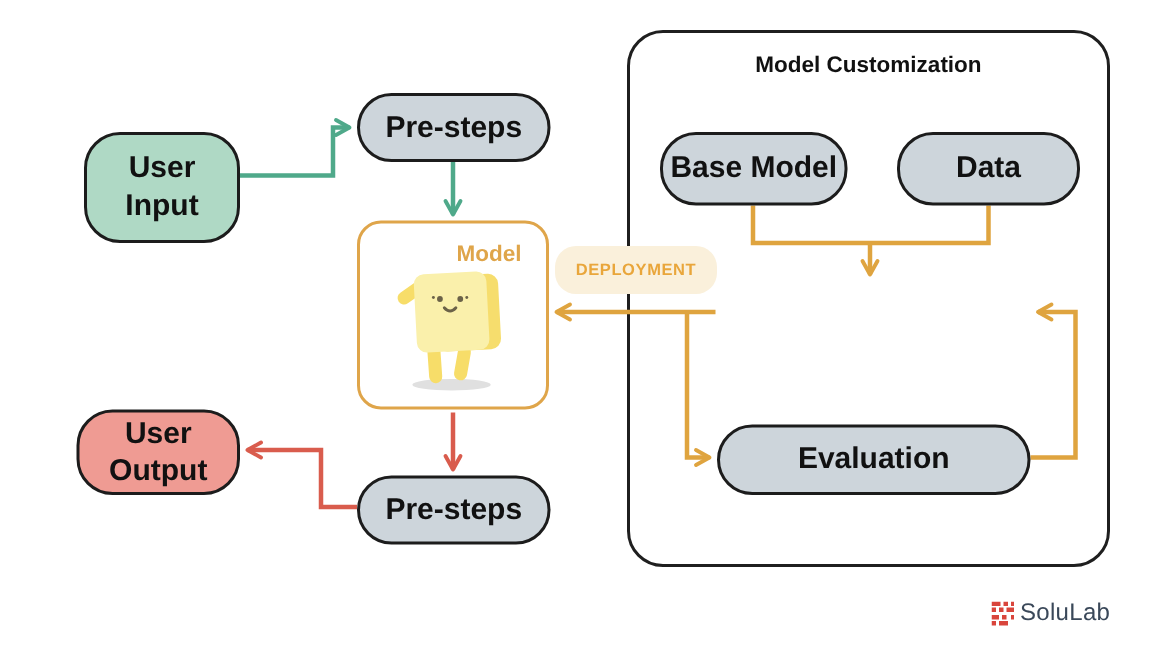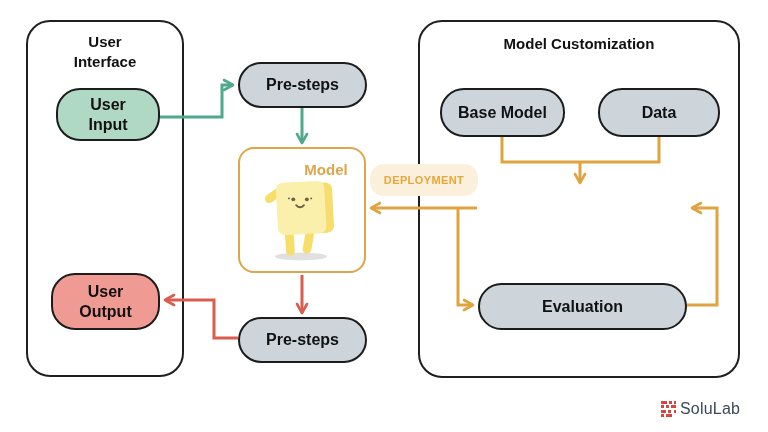--- a/index.html
+++ b/index.html
@@ -49,27 +49,27 @@
   .arrow-red{stroke:var(--arrow-red);}
   .arrow-orange{stroke:var(--arrow-orange);}
   .mk{fill:none;stroke-width:2.6;stroke-linecap:round;stroke-linejoin:round;}
   .mk-green{stroke:var(--arrow-green);}
   .mk-red{stroke:var(--arrow-red);}
   .mk-orange{stroke:var(--arrow-orange);}
   
   .node{
     position:absolute;z-index:3;display:flex;align-items:center;justify-content:center;
     text-align:center;border:2px solid var(--node-border);border-radius:24px;
-    font-size:16px;font-weight:700;color:var(--text-dark);line-height:1.25;
+    font-size:20px;font-weight:700;color:var(--text-dark);line-height:1.25;
     background:var(--node-gray);
   }
   .node .lbl{display:block;}
   .node.green{background:var(--node-green);}
   .node.pink{background:var(--node-pink);}
-  #n-user-input{left:56px;top:88px;width:104px;height:53px;padding:0 18px;}
+  #n-user-input{left:56px;top:88px;width:104px;height:74px;padding:0 18px;}
   #n-model-output{left:51px;top:273px;width:109px;height:57px;padding:0 18px;}
   #n-presteps-top{left:238px;top:62px;width:129px;height:46px;}
   #n-presteps-bottom{left:238px;top:317px;width:129px;height:46px;}
   #n-base-model{left:440px;top:88px;width:125px;height:49px;}
   #n-data{left:598px;top:88px;width:122px;height:49px;}
   #n-fine-tuning{left:477px;top:187px;width:210px;height:45px;}
   #n-evaluation{left:478px;top:283px;width:209px;height:47px;}
   
   #n-model{
     position:absolute;left:238px;top:147px;width:128px;height:126px;z-index:3;
@@ -92,23 +92,20 @@
     position:absolute;left:661px;top:400px;z-index:4;
     display:flex;align-items:center;gap:4px;
   }
   .logo-text{font-size:16px;font-weight:500;color:var(--logo-text);letter-spacing:.2px;}
 </style>
 </head>
 <body>
 
 <div class="stage">
 
-  <section class="panel" id="p-ui">
-    <h2 class="panel-title">User Interface</h2>
-  </section>
   <section class="panel" id="p-mc">
     <h2 class="panel-title">Model Customization</h2>
   </section>
 
   <svg class="arrows" width="768" height="432" viewBox="0 0 768 432">
     <defs>
       <marker id="m-green" markerUnits="userSpaceOnUse" markerWidth="16" markerHeight="16" refX="11" refY="7" orient="auto">
         <path class="mk mk-green" d="M2,2 L11,7 L2,12"></path>
       </marker>
       <marker id="m-red" markerUnits="userSpaceOnUse" markerWidth="16" markerHeight="16" refX="11" refY="7" orient="auto">

